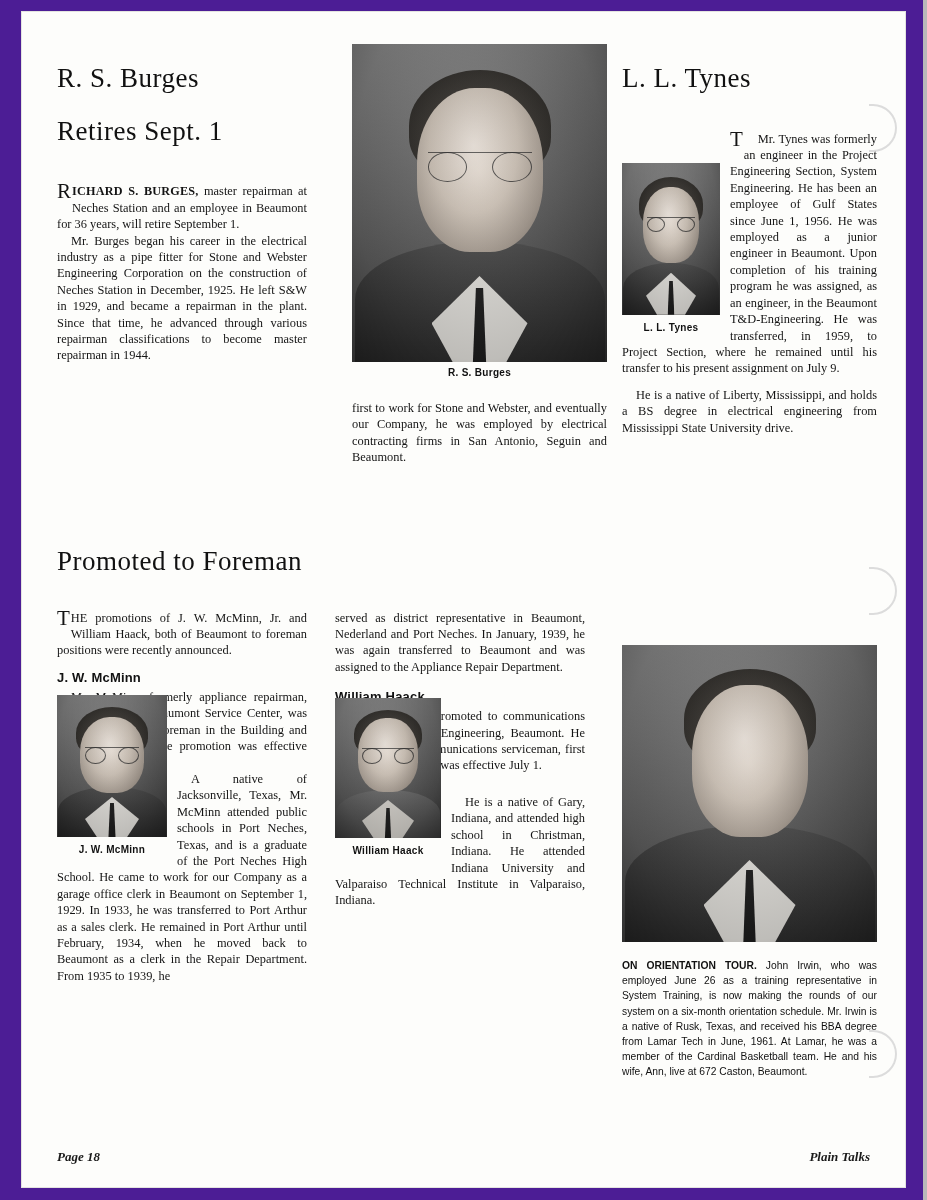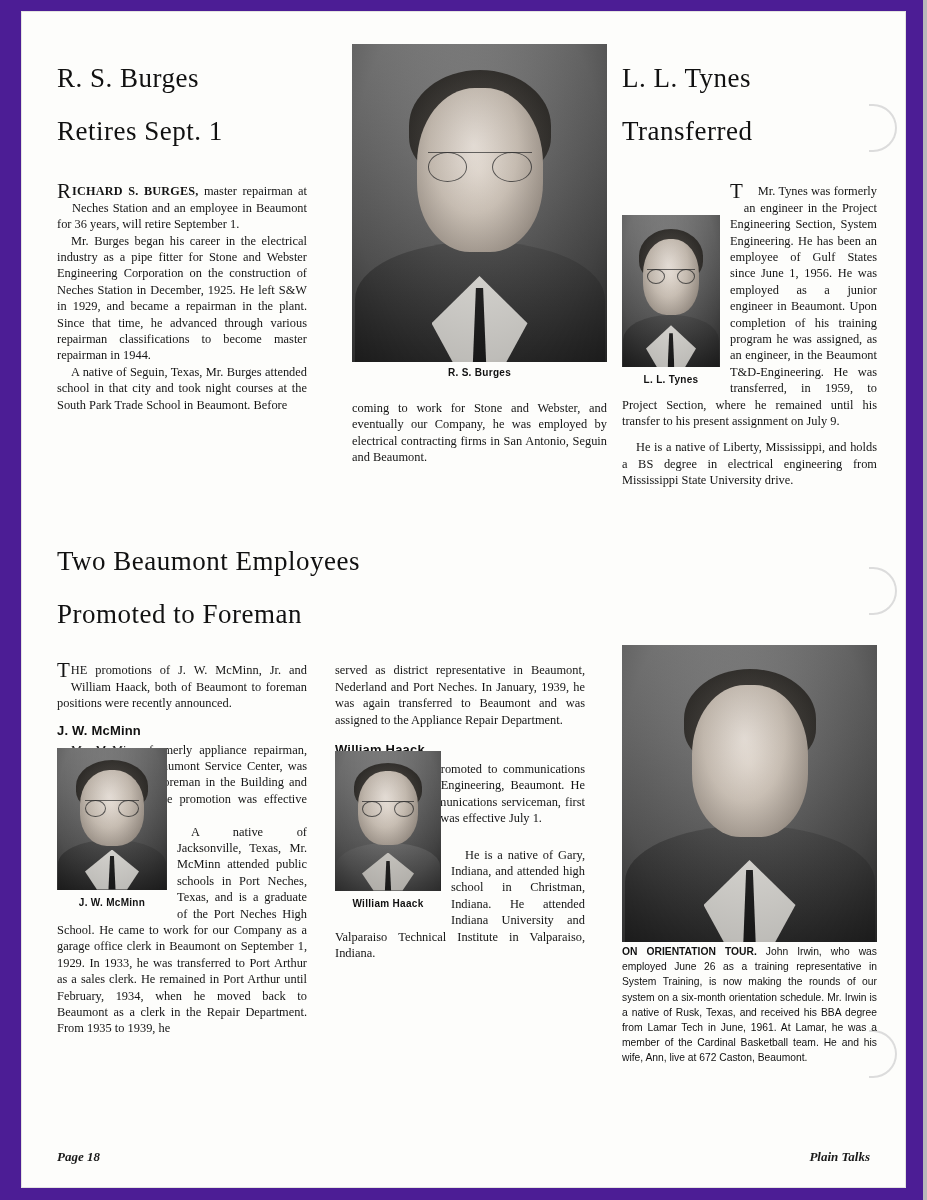--- a/index.html
+++ b/index.html
@@ -198,21 +198,21 @@
     gap: 28px;
   }
   .two-col > div { width: 250px; }
 
   .orient-caption {
     font-family: "Liberation Sans", sans-serif;
     font-size: 10.3px;
     line-height: 15.2px;
     color: #111;
     text-align: justify;
-    margin-top: 2px;
+    margin-top: 16px;
   }
   .orient-caption b { font-weight: bold; }
 
   .float-photo-left {
     float: left;
     margin: 2px 10px 2px 0;
   }
   .clearfix::after { content: ""; display: block; clear: both; }
 </style>
 </head>
@@ -226,63 +226,60 @@
     <div class="hole h3"></div>
 
     <div class="content">
 
       <div class="top-left">
         <h1 class="headline">R. S. Burges</h1>
         <h1 class="headline">Retires Sept. 1</h1>
         <div class="col-text" style="margin-top:26px;">
           <p class="first"><span class="dropcap">R</span><span class="smallcaps">ICHARD S. BURGES,</span><span> master repairman at Neches Station and an employee in Beaumont for 36 years, will retire September 1.</span></p>
           <p>Mr. Burges began his career in the electrical industry as a pipe fitter for Stone and Webster Engineering Corporation on the construction of Neches Station in December, 1925. He left S&amp;W in 1929, and became a repairman in the plant. Since that time, he advanced through various repairman classifications to become master repairman in 1944.</p>
-          <p>A native of Seguin, Texas, Mr. Burges attended school in that city and took night courses at the South Park Trade School in Beaumont. Before</p>
         </div>
       </div>
 
       <div class="top-mid">
         <div class="photo vignette" style="width:255px;height:318px;">
           <div class="body" style="width:250px;height:120px;"></div>
           <div class="shirt" style="width:96px;height:86px;"></div>
           <div class="tie" style="width:30px;height:74px;"></div>
           <div class="hair" style="width:142px;height:112px;top:26px;"></div>
           <div class="face" style="width:126px;height:164px;top:44px;"></div>
           <div class="glasses" style="width:104px;height:30px;top:108px;"></div>
         </div>
         <div class="caption">R. S. Burges</div>
         <div class="col-text" style="margin-top:22px;">
-          <p class="first">coming to work for Stone and Webster, and eventually our Company, he was employed by electrical contracting firms in San Antonio, Seguin and Beaumont.</p>
+          <p class="first">first to work for Stone and Webster, and eventually our Company, he was employed by electrical contracting firms in San Antonio, Seguin and Beaumont.</p>
         </div>
       </div>
 
       <div class="top-right">
         <h1 class="headline">L. L. Tynes</h1>
-        <h1 class="headline">Transferred</h1>
 
         <div class="col-text clearfix" style="margin-top:26px;">
           <div class="float-photo-left" style="margin-top:32px;">
             <div class="photo vignette" style="width:98px;height:152px;">
               <div class="body" style="width:96px;height:52px;"></div>
               <div class="shirt" style="width:50px;height:42px;"></div>
               <div class="tie" style="width:15px;height:34px;"></div>
               <div class="hair" style="width:64px;height:54px;top:14px;"></div>
               <div class="face" style="width:56px;height:76px;top:24px;"></div>
               <div class="glasses" style="width:48px;height:15px;top:54px;"></div>
             </div>
             <div class="caption">L. L. Tynes</div>
           </div>
           <p class="first"><span class="dropcap">T</span></p>
           <p style="margin-top:10px;">Mr. Tynes was formerly an engineer in the Project Engineering Section, System Engineering. He has been an employee of Gulf States since June 1, 1956. He was employed as a junior engineer in Beaumont. Upon completion of his training program he was assigned, as an engineer, in the Beaumont T&amp;D-Engineering. He was transferred, in 1959, to Project Section, where he remained until his transfer to his present assignment on July 9.</p>
           <p style="margin-top:10px;">He is a native of Liberty, Mississippi, and holds a BS degree in electrical engineering from Mississippi State University drive.</p>
         </div>
       </div>
 
       <div class="mid-left">
-        <h1 class="headline">Two Beaumont Employees</h1>
         <h1 class="headline">Promoted to Foreman</h1>
 
         <div class="two-col" style="margin-top:22px;">
 
           <div>
             <div class="col-text">
               <p class="first"><span class="dropcap">T</span><span>HE promotions of J. W. McMinn, Jr. and William Haack, both of Beaumont to foreman positions were recently announced.</span></p>
             </div>
             <div class="subhead">J. W. McMinn</div>
             <div class="col-text clearfix">

